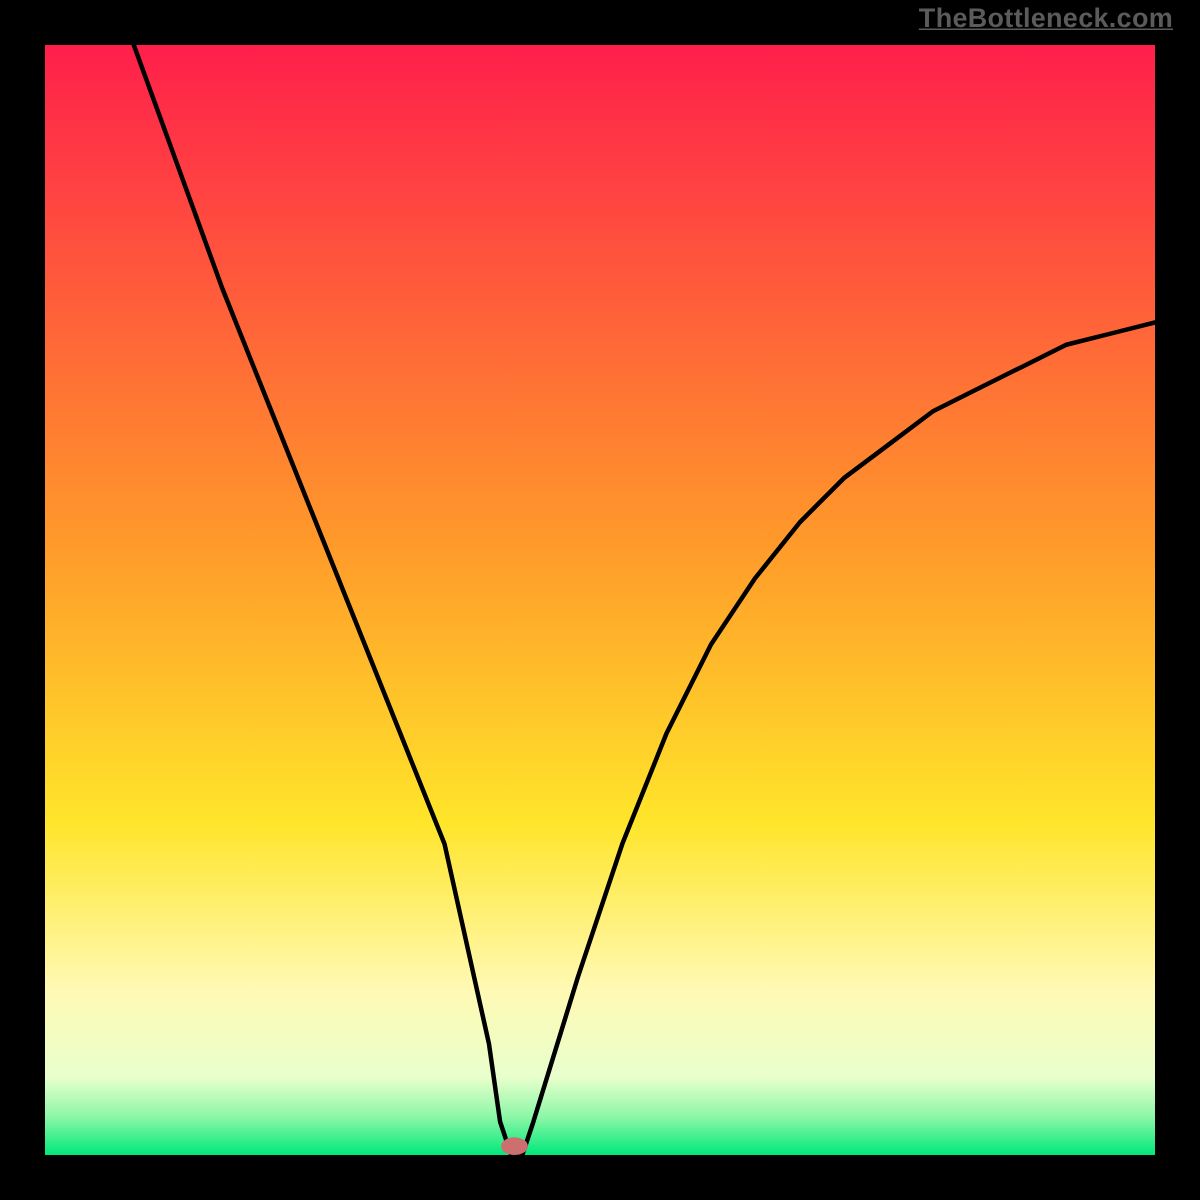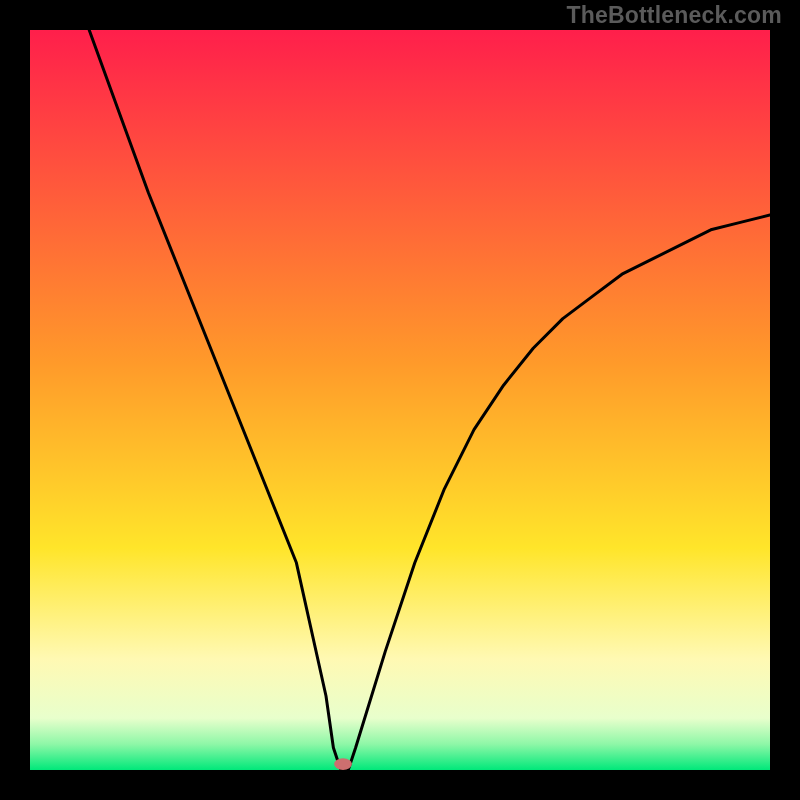--- a/index.html
+++ b/index.html
@@ -15,24 +15,25 @@
     position: relative;
     width: 800px;
     height: 800px;
     background: #000;
   }
   .watermark {
     position: absolute;
     top: 2px;
     right: 18px;
     color: #5b5b5b;
-    font-size: 23px;
+    font-size: 18px;
     font-weight: 600;
     letter-spacing: 0.2px;
     user-select: none;
+    text-decoration: underline;
   }
   .plot-area {
     position: absolute;
     left: 30px;
     top: 30px;
     width: 740px;
     height: 740px;
     overflow: hidden;
   }
   .plot-area svg {

